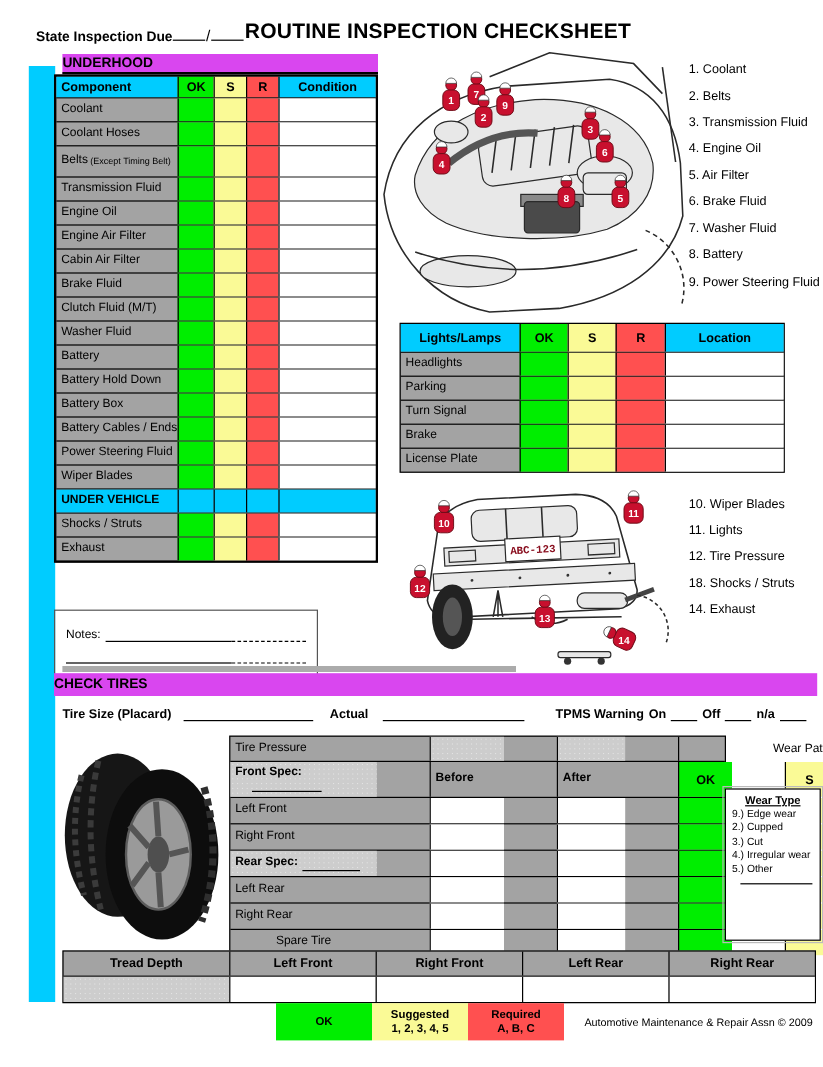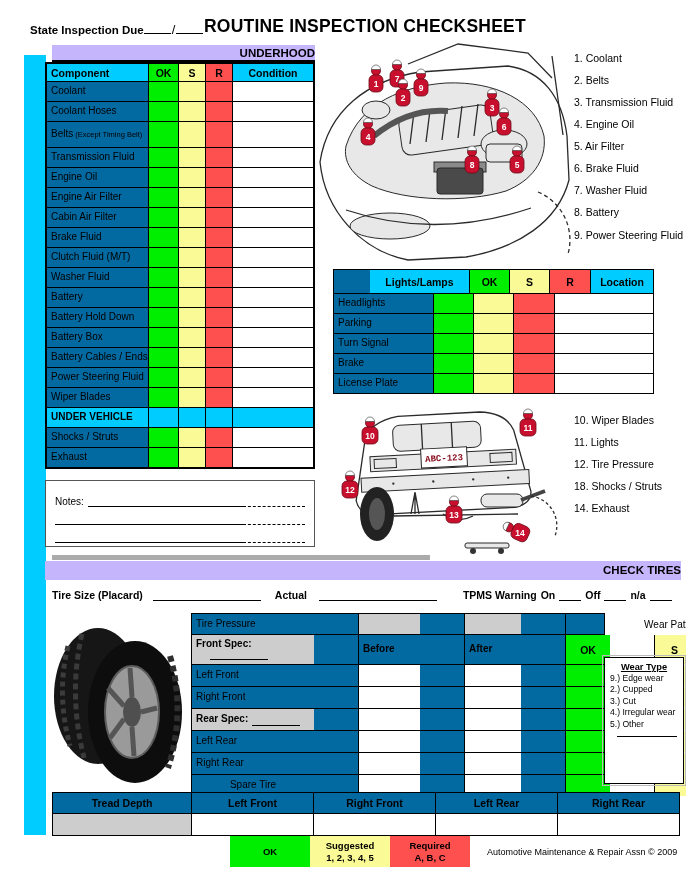--- a/index.html
+++ b/index.html
@@ -9,26 +9,26 @@
   
   .state-due { position:absolute; left:30px; top:22px; font-size:11.5px; font-weight:bold; }
   .fld { display:inline-block; width:27px; height:12px; border-bottom:1.6px solid #000; }
   .slash { font-weight:normal; font-size:13px; padding:0 1px; }
   .title { position:absolute; left:204px; top:16px; font-size:17.5px; font-weight:bold; letter-spacing:0.2px; }
 
   
   .sidebar { position:absolute; left:24px; top:55px; width:22px; height:780px; background:#00CCFF; }
 
   
-  .band { background:#c4b5fd; font-weight:bold; text-align:right; font-size:11.5px; }
+  .band { background:#d946ef; font-weight:bold; text-align:left; font-size:11.5px; }
   .uh-band { position:absolute; left:52px; top:45px; width:263px; height:17px; line-height:17px; border-bottom:2px solid #000; }
   .ct-band { position:absolute; left:45px; top:561px; width:636px; height:19px; line-height:19px; }
 
   
-  .tbl { position:absolute; border:2px solid #000; background:#0369a1; }
+  .tbl { position:absolute; border:2px solid #000; background:#a3a3a3; }
   .trow { display:grid; }
   .trow + .trow { border-top:1px solid #000; }
   .trow > div { border-left:1px solid #000; position:relative; }
   .trow > div:first-child { border-left:none; }
   .lbl { display:flex; align-items:center; padding-left:4px; font-size:10px; line-height:1.05; }
   .cen { justify-content:center; padding-left:0; text-align:center; }
   .b { font-weight:bold; }
   .g { background:#00EE00; }
   .y { background:#FAFA96; }
   .r { background:#FF5050; }
@@ -37,37 +37,37 @@
   .gray { background:#CDCDCD; background-image:radial-gradient(#e9e9e9 22%, rgba(0,0,0,0) 23%); background-size:4px 4px; }
   .hdrtxt { display:flex; align-items:center; justify-content:center; font-weight:bold; font-size:10.5px; }
 
   
   .uh-tbl { left:45px; top:62px; width:270px; }
   .uh-tbl .trow { grid-template-columns:101px 30px 27px 27px 1fr; }
   .h18 { height:17px; } .h20 { height:20px; } .h26 { height:26px; }
   .small-note { font-size:7.5px; margin-left:2px; }
 
   
-  .notes { position:absolute; left:45px; top:480px; width:270px; height:67px; border:1px solid #555; padding:8px 9px 0 9px; font-size:10px; }
+  .notes { position:absolute; left:45px; top:508px; width:220px; height:67px; border:1px solid #555; padding:8px 9px 0 9px; font-size:10px; }
   .nline { display:flex; align-items:flex-end; height:18px; }
   .nlbl { margin-right:4px; }
   .nsolid { flex:1; border-bottom:1.4px solid #000; height:12px; }
   .ndash { width:62px; border-bottom:1.4px dashed #000; height:12px; }
   .gray-strip { position:absolute; left:52px; top:555px; width:378px; height:5px; background:#ABABAB; }
 
   
   .numlist { position:absolute; width:112px; font-size:10.5px; }
   .el { left:574px; top:52px; }
   .ul2 { left:574px; top:414px; }
   .numlist .li { margin-bottom:10px; padding-left:15px; text-indent:-15px; line-height:1.15; }
 
   
   .lt-tbl { left:333px; top:269px; width:321px; border-width:1.5px; }
   .lt-tbl .trow { grid-template-columns:99px 40px 40px 41px 1fr; }
-  .h24 { height:23px;padding-left:36px; }
+  .h24 { height:23px; }
 
   
   .tire-size-row { position:absolute; left:52px; top:589px; width:628px; display:flex; align-items:flex-end; font-size:10.5px; font-weight:bold; }
   .uline { display:inline-block; border-bottom:1.4px solid #000; height:12px; }
   .u110 { width:108px; margin:0 14px 0 10px; }
   .u120 { width:118px; margin:0 26px 0 12px; }
   .u22 { width:22px; margin-right:8px; }
   .tpms { display:flex; align-items:flex-end; }
   .tpms span { margin-right:4px; }
 

